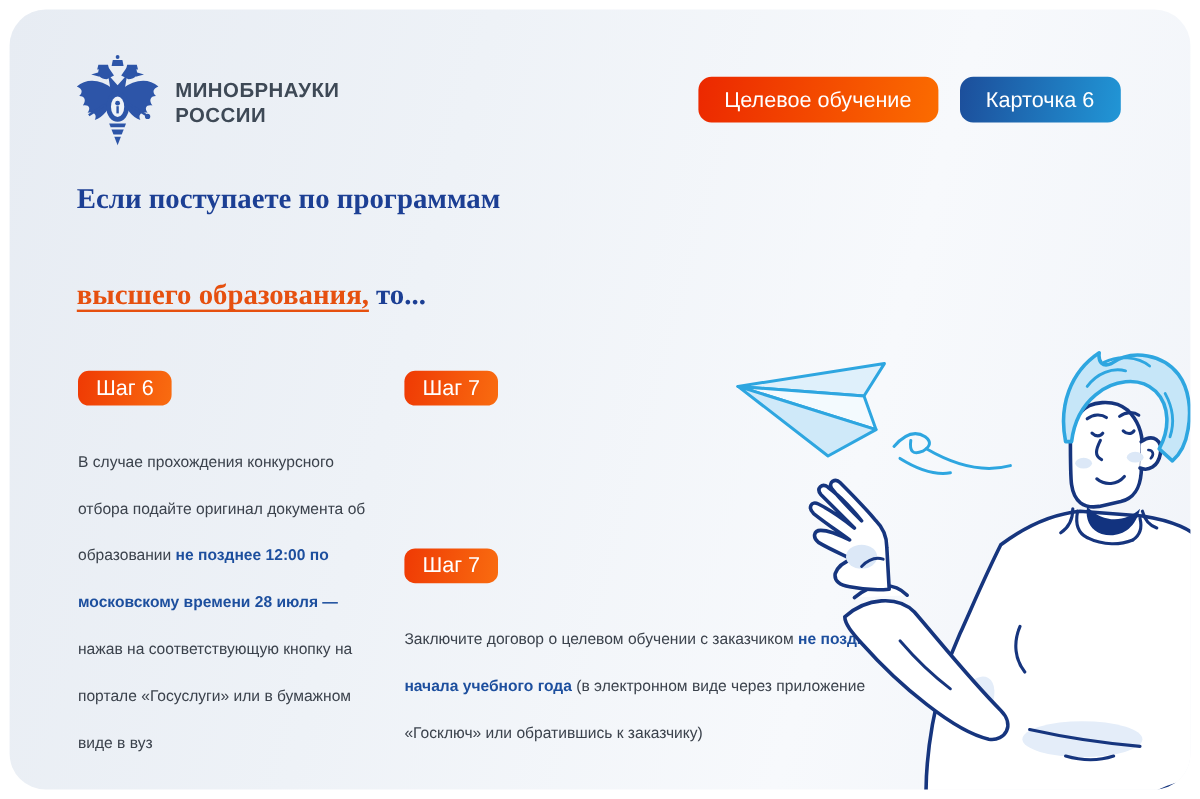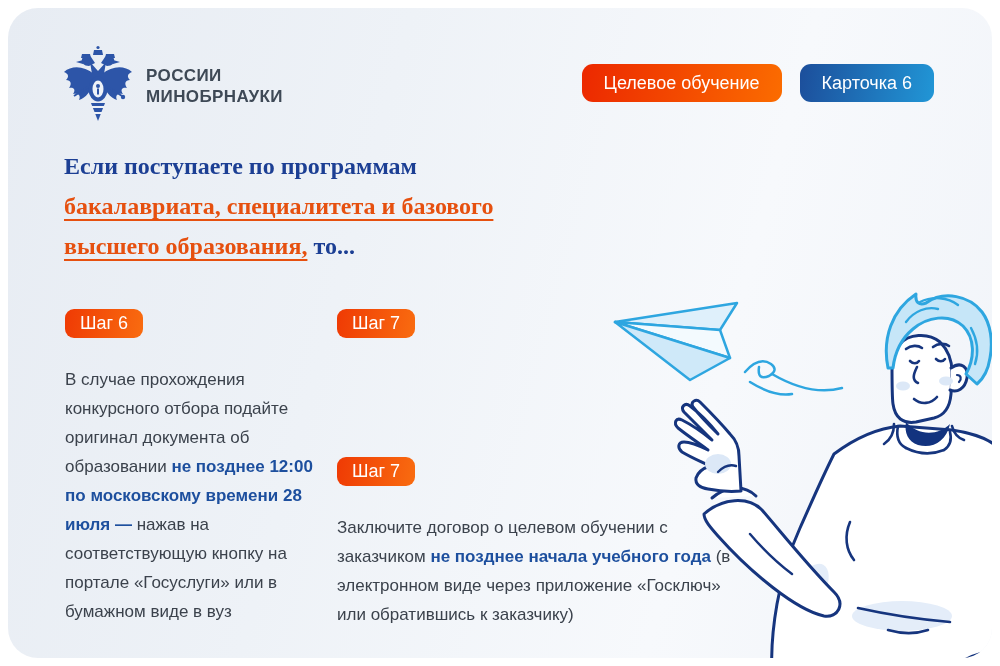--- a/index.html
+++ b/index.html
@@ -34,21 +34,21 @@
   .t-orange {
     color:#e6500f; text-decoration:underline;
     text-decoration-thickness:2px; text-underline-offset:5px;
   }
   
   .step-badge {
     display:inline-block; padding:4px 15px; border-radius:9px;
     background:linear-gradient(100deg,#ef3a04 0%,#f96c10 100%);
     color:#ffffff; font-size:18px; font-weight:normal;
   }
-  .step-text { font-size:17px; line-height:29px; color:#3b424c; }
+  .step-text { font-size:13px; line-height:39px; color:#3b424c; }
   .hl { font-weight:bold; color:#1d4f9e; }
   .col1-badge { position:absolute; left:57px;  top:301px; }
   .col1-text  { position:absolute; left:57px;  top:357px; width:252px; }
   .col2-badge7{ position:absolute; left:329px; top:301px; }
   .col2-text7 { position:absolute; left:329px; top:357px; width:365px; }
   .col2-badge8{ position:absolute; left:329px; top:449px; }
   .col2-text8 { position:absolute; left:329px; top:505px; width:402px; }
   .illustration { position:absolute; left:592px; top:268px; width:400px; height:398px; }
 </style>
 </head>
@@ -83,33 +83,33 @@
         <g fill="#2d55a8">
           <circle cx="40" cy="42" r="2"></circle>
           <rect x="39" y="44.5" width="2" height="6"></rect>
         </g>
         <g stroke="#eef2f8" stroke-width="1.8" fill="none">
           <path d="M34,63 L46,63"></path>
           <path d="M36,69 L44,69"></path>
         </g>
       </svg>
       <div class="ministry-name">
+        <div>МИНОБРНАУКИ</div>
         <div>РОССИИ</div>
-        <div>МИНОБРНАУКИ</div>
       </div>
     </div>
 
     <div class="top-badges">
       <div class="pill pill-orange">Целевое обучение</div>
       <div class="pill pill-blue">Карточка 6</div>
     </div>
 
     <h1 class="title">
       <span class="t-blue">Если поступаете по программам</span><br>
-      <span class="t-orange">бакалавриата, специалитета и базового</span><br>
+      <br>
       <span class="t-orange">высшего образования,</span><span class="t-blue"> то...</span>
     </h1>
 
     <span class="step-badge col1-badge">Шаг 6</span>
     <p class="step-text col1-text"><span>В случае прохождения конкурсного отбора подайте оригинал документа об образовании </span><span class="hl">не позднее 12:00 по московскому времени 28 июля —</span><span> нажав на соответствующую кнопку на портале «Госуслуги» или в бумажном виде в вуз</span></p>
 
     <span class="step-badge col2-badge7">Шаг 7</span>
 
     <span class="step-badge col2-badge8">Шаг 7</span>
     <p class="step-text col2-text8"><span>Заключите договор о целевом обучении с заказчиком </span><span class="hl">не позднее начала учебного года</span><span> (в электронном виде через приложение «Госключ» или обратившись к заказчику)</span></p>

